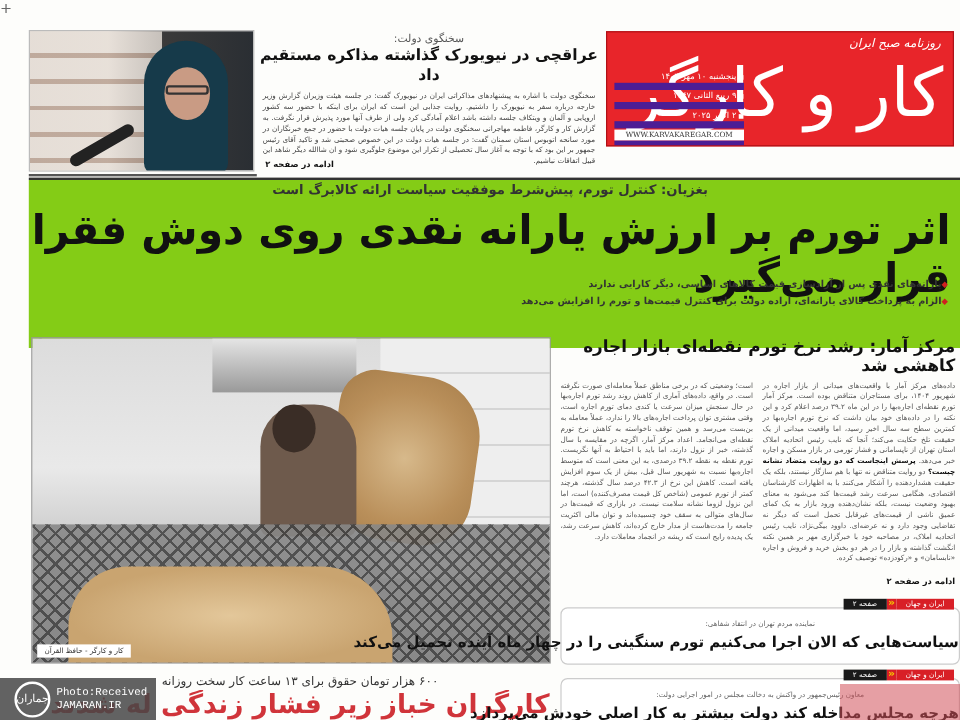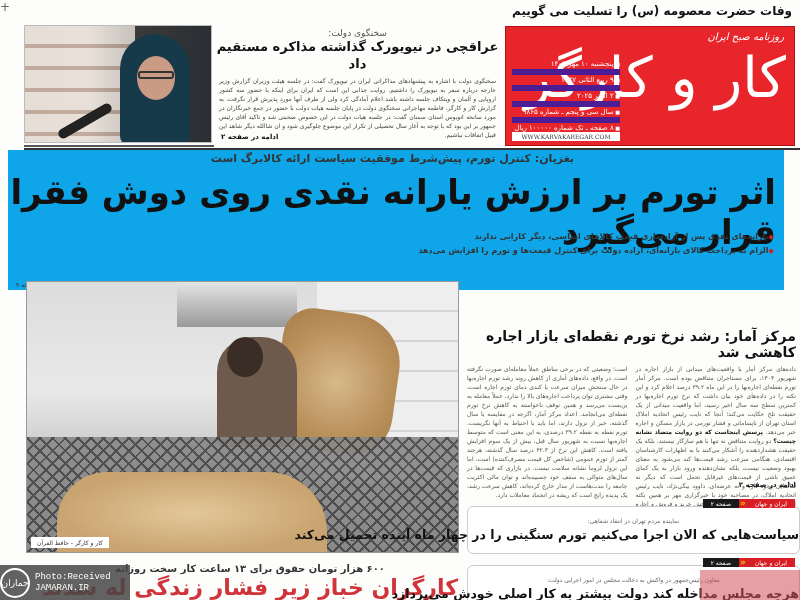--- a/index.html
+++ b/index.html
@@ -18,61 +18,61 @@
   .photo-top .mic { position: absolute; left: 30px; top: 90px; width: 60px; height: 10px; background: #222; transform: rotate(-30deg); border-radius: 5px; }
   .photo-top-rule { position: absolute; left: 24px; top: 145px; width: 190px; height: 2px; background: #555; }
 
   .lead-story { position: absolute; left: 215px; top: 25px; width: 285px; height: 120px; text-align: center; direction: rtl; }
   .lead-kicker { font-size: 9px; color: #555; margin-top: 3px; }
   .lead-title { font-size: 13px; font-weight: bold; line-height: 17px; color: #111; }
   .lead-body { font-size: 6px; line-height: 9px; color: #444; text-align: justify; margin-top: 4px; padding: 0 4px; }
   .lead-more { position: absolute; left: 6px; bottom: 4px; font-size: 7px; font-weight: bold; color: #111; }
 
   .condolence { position: absolute; right: 8px; top: 4px; font-size: 12px; font-weight: bold; direction: rtl; color: #111; }
-  .masthead { position: absolute; left: 505px; top: 26px; width: 290px; height: 120px; background: #e8252a; border: 1px solid #b01015; overflow: hidden; }
+  .masthead { position: absolute; left: 505px; top: 26px; width: 290px; height: 96px; background: #e8252a; border: 1px solid #b01015; overflow: hidden; }
   .masthead-sub { position: absolute; right: 10px; top: 4px; font-size: 10px; color: #fff; font-style: italic; direction: rtl; }
   .masthead-logo { position: absolute; right: 8px; top: 18px; font-size: 56px; font-weight: normal; color: #fff; direction: rtl; letter-spacing: -2px; font-family: "DejaVu Serif", serif; }
   .masthead-info { position: absolute; left: 6px; top: 32px; width: 108px; direction: rtl; }
   .masthead-info div { font-size: 7px; color: #fff; border-bottom: 6px solid #4c1d95; padding: 1px 0; }
   .masthead-info div::before { content: "\25A0  "; font-size: 5px; }
   .masthead-url { position: absolute; left: 6px; bottom: 4px; width: 108px; background: #fff; color: #333; font-size: 6px; text-align: center; padding: 1px 0; font-family: "DejaVu Serif", serif; }
 
   .top-rule { position: absolute; left: 24px; top: 148px; width: 776px; height: 2px; background: #333; }
 
   
-  .headline-band { position: absolute; left: 8px; top: 150px; width: 776px; height: 140px; background: #0ea5e9; direction: rtl; }
+  .headline-band { position: absolute; left: 24px; top: 150px; width: 776px; height: 140px; background: #84cc16; direction: rtl; }
   .hl-kicker { position: absolute; right: 210px; top: 2px; font-size: 11px; font-weight: bold; color: #333; }
   .hl-main { position: absolute; right: 8px; top: 22px; left: 0; text-align: right; font-size: 34px; font-weight: bold; color: #111; font-family: "DejaVu Sans", sans-serif; letter-spacing: -1px; }
   .hl-bullets { position: absolute; right: 10px; top: 80px; font-size: 8px; font-weight: bold; color: #333; line-height: 13px; }
   .hl-bullets .b::before { content: "\25C6 "; color: #d02020; font-size: 7px; }
   .hl-page { position: absolute; left: 8px; bottom: 2px; font-size: 6px; color: #333; }
 
   
   .main-photo { position: absolute; left: 26px; top: 281px; width: 433px; height: 272px; border: 1px solid #999; overflow: hidden;
     background: linear-gradient(180deg, #dcdcdc 0%, #e9e9e9 40%, #cfcfcf 60%, #9a9a9a 100%); }
   .mp-hood { position: absolute; left: 150px; top: 0; width: 120px; height: 45px; background: linear-gradient(180deg, #e5e5e5, #999); }
   .mp-wall { position: absolute; left: 290px; top: 0; width: 143px; height: 200px; background: repeating-linear-gradient(180deg, #eee 0 28px, #d5d5d5 28px 30px); }
   .mp-bread-hang { position: absolute; left: 250px; top: 30px; width: 120px; height: 140px; border-radius: 30px 50px 40px 50px; background: radial-gradient(circle, #d7b98b 0%, #b98f5a 60%, #a57c49 100%); transform: rotate(8deg); }
   .mp-man { position: absolute; left: 190px; top: 55px; width: 80px; height: 110px; background: #6e5a4c; border-radius: 35px 35px 8px 8px; }
   .mp-head { position: absolute; left: 200px; top: 55px; width: 36px; height: 40px; border-radius: 50%; background: #3a2d26; }
   .mp-grid { position: absolute; left: 0; top: 155px; width: 433px; height: 117px;
     background: repeating-linear-gradient(45deg, #444 0 2px, transparent 2px 9px), repeating-linear-gradient(-45deg, #444 0 2px, #888 2px 9px); opacity: .9; }
   .mp-bread-flat { position: absolute; left: 30px; top: 190px; width: 270px; height: 82px; border-radius: 50px 60px 0 0; background: radial-gradient(ellipse, #e3c79a 0%, #c9a470 70%); }
   .mp-credit { position: absolute; left: 4px; bottom: 4px; background: #fff; font-size: 6px; padding: 2px 6px; color: #333; direction: rtl; }
 
-  .bottom-sub { position: absolute; left: 40px; top: 563px; width: 420px; text-align: center; font-size: 10px; font-weight: bold; color: #333; direction: rtl; }
+  .bottom-sub { position: absolute; left: 40px; top: 563px; width: 420px; text-align: center; font-size: 10px; font-weight: normal; color: #333; direction: rtl; }
   .bottom-title { position: absolute; left: 40px; top: 575px; width: 420px; text-align: center; font-size: 22px; font-weight: bold; color: #d0343a; direction: rtl; white-space: nowrap; overflow: hidden; }
 
   .watermark { position: absolute; left: 0; top: 565px; width: 130px; height: 35px; background: rgba(70,70,70,.85); display: flex; align-items: center; }
-  .wm-logo { width: 30px; height: 30px; margin-left: 0; border: 2px solid #fff; border-radius: 50%; color: #fff; font-size: 9px; display: flex; align-items: center; justify-content: center; }
+  .wm-logo { width: 30px; height: 30px; margin-left: 12px; border: 2px solid #fff; border-radius: 50%; color: #fff; font-size: 9px; display: flex; align-items: center; justify-content: center; }
   .wm-text { color: #fff; font-size: 9px; margin-left: 5px; line-height: 11px; font-family: Liberation Mono, monospace; }
 
   
   .right-col { position: absolute; left: 463px; top: 281px; width: 337px; height: 319px; direction: rtl; }
-  .rc-title { font-size: 14px; font-weight: bold; color: #111; text-align: right; padding-right: 4px; margin-top: 47px; }
+  .rc-title { font-size: 14px; font-weight: bold; color: #111; text-align: right; padding-right: 4px; }
   .rc-body { display: flex; gap: 8px; margin-top: 4px; padding: 0 4px; }
   .rc-col { flex: 1; font-size: 6px; line-height: 9px; color: #555; text-align: justify; }
   .rc-col strong { color: #111; }
   .rc-more { position: absolute; right: 4px; top: 200px; font-size: 7px; font-weight: bold; color: #111; }
 
   .box { position: absolute; left: 4px; width: 333px; border: 1px solid #ccc; border-radius: 6px; background: #fff; direction: rtl; text-align: center; }
   .box .tag { position: absolute; right: 4px; top: -8px; display: flex; align-items: center; }
   .tag-section { background: #d81f26; color: #fff; font-size: 6px; padding: 1px 8px; }
   .tag-chev { color: #f2c300; font-weight: bold; font-size: 9px; line-height: 9px; padding: 0 1px; background: #d81f26; }
   .tag-page { background: #1a1a1a; color: #fff; font-size: 6px; padding: 1px 8px; }
@@ -98,21 +98,20 @@
   </div>
   <div class="photo-top-rule"></div>
 
   <div class="lead-story">
     <div class="lead-kicker">سخنگوی دولت:</div>
     <div class="lead-title">عراقچی در نیویورک گذاشته مذاکره مستقیم داد</div>
     <div class="lead-body">سخنگوی دولت با اشاره به پیشنهادهای مذاکراتی ایران در نیویورک گفت: در جلسه هیئت وزیران گزارش وزیر خارجه درباره سفر به نیویورک را داشتیم. روایت جذابی این است که ایران برای اینکه با حضور سه کشور اروپایی و آلمان و ویتکاف جلسه داشته باشد اعلام آمادگی کرد ولی از طرف آنها مورد پذیرش قرار نگرفت. به گزارش کار و کارگر، فاطمه مهاجرانی سخنگوی دولت در پایان جلسه هیات دولت با حضور در جمع خبرنگاران در مورد سانحه اتوبوس استان سمنان گفت: در جلسه هیات دولت در این خصوص صحبتی شد و تاکید آقای رئیس جمهور بر این بود که با توجه به آغاز سال تحصیلی از تکرار این موضوع جلوگیری شود و ان شاالله دیگر شاهد این قبیل اتفاقات نباشیم.</div>
     <div class="lead-more">ادامه در صفحه ۲</div>
   </div>
 
-  <div class="condolence">وفات حضرت معصومه (س) را تسلیت می گوییم</div>
   <div class="masthead">
     <div class="masthead-sub">روزنامه صبح ایران</div>
     <div class="masthead-logo">کار و کارگر</div>
     <div class="masthead-info">
       <div>پنجشنبه ۱۰ مهر ۱۴۰۴</div>
       <div>۹ ربیع الثانی ۱۴۴۷</div>
       <div>۲ اکتبر ۲۰۲۵</div>
       <div>سال سی و پنجم ـ شماره ۹۸۶۵</div>
       <div>۸ صفحه ـ تک شماره ۱۰۰۰۰۰ ریال</div>
     </div>

